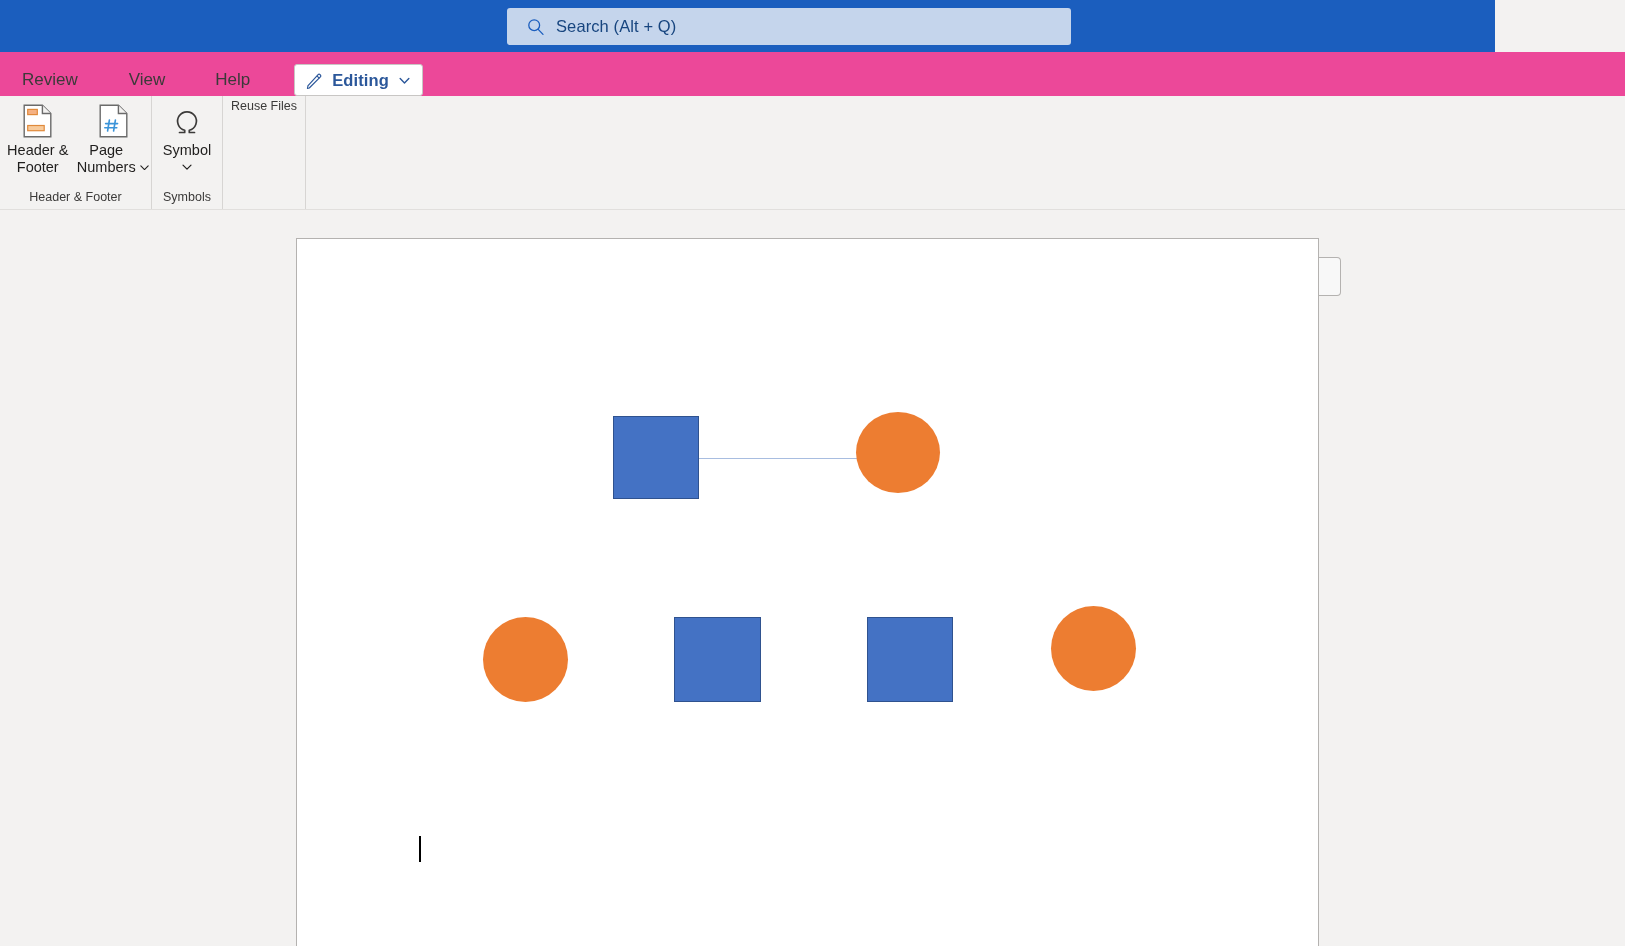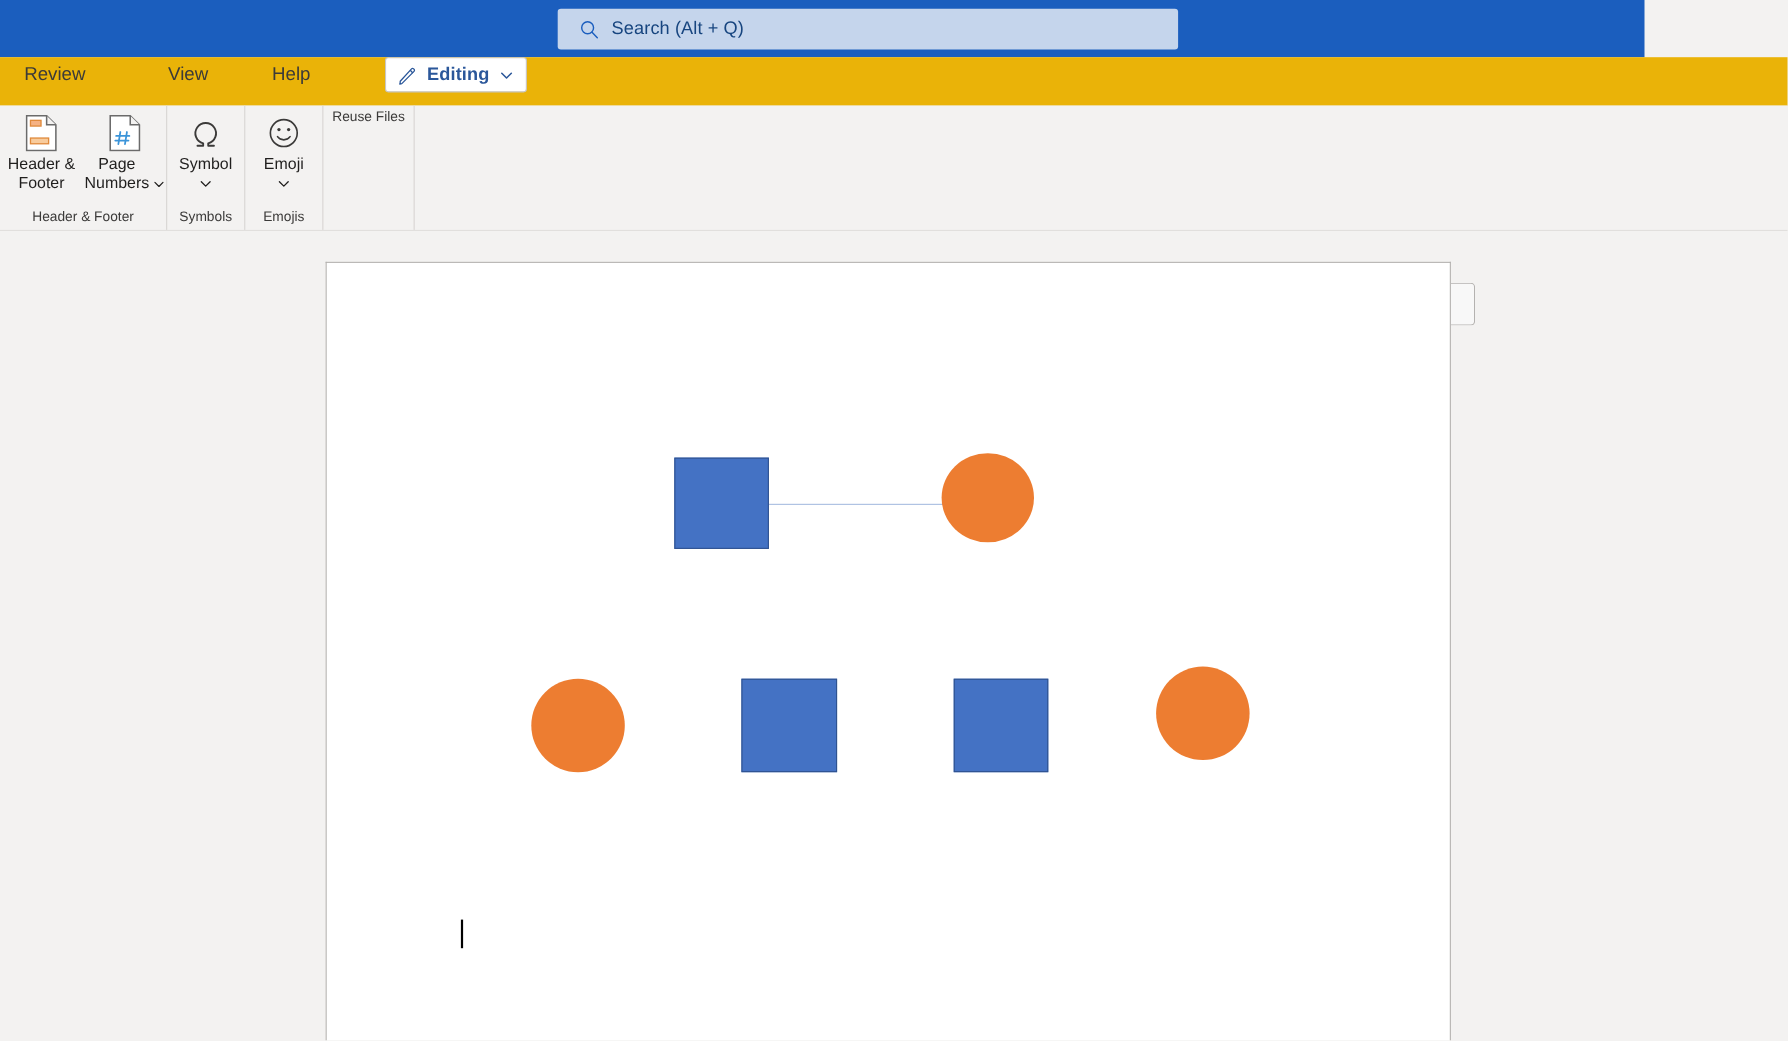--- a/index.html
+++ b/index.html
@@ -54,36 +54,35 @@
     color: #17457f;
     letter-spacing: 0.1px;
   }
 
   
   .ribbon-tabs {
     position: absolute;
     left: 0; top: 52px;
     width: 1625px;
     height: 44px;
-    background: #eab308;
-    display: flex;
-    align-items: flex-start;
-    gap: 24px;
+    background: #ec4899;
+    display: flex;
+    align-items: flex-end;
   }
   .ribbon-tab {
     font-size: 17px;
     color: #3b3a39;
     padding: 6px 0;
     margin: 0 0 0 0;
     cursor: pointer;
     white-space: nowrap;
   }
   .ribbon-tab.t-review { margin-left: 22px; }
   .ribbon-tab.t-view   { margin-left: 51px; }
-  .ribbon-tab.t-help   { margin-left: 34px; }
+  .ribbon-tab.t-help   { margin-left: 50px; }
 
   .editing-btn {
     margin-left: 44px;
     height: 32px;
     background: #ffffff;
     border: 1px solid #c8c6c4;
     border-radius: 3px;
     display: flex;
     align-items: center;
     padding: 0 11px 0 10px;
@@ -340,39 +339,20 @@
             </span>
             <span class="caption">Symbol</span>
             <svg class="chev-below" viewBox="0 0 12 12" fill="none">
               <path d="M2 4.2L6 8.2l4-4" stroke="currentColor" stroke-width="1.2" stroke-linecap="round" stroke-linejoin="round"></path>
             </svg>
           </div>
         </div>
         <div class="rgroup-label">Symbols</div>
       </div>
 
-      <div class="rgroup" style="width:71px;">
-        <div class="rgroup-items">
-          <div class="ritem" style="width:70px;">
-            <span class="glyph">
-              <svg width="32" height="32" viewBox="0 0 32 32" fill="none">
-                <circle cx="16" cy="16" r="12.2" stroke="#3b3a39" stroke-width="1.5" fill="none"></circle>
-                <circle cx="11.6" cy="12.8" r="1.5" fill="#3b3a39"></circle>
-                <circle cx="20.4" cy="12.8" r="1.5" fill="#3b3a39"></circle>
-                <path d="M10.3 19.2a7 7 0 0 0 11.4 0" stroke="#3b3a39" stroke-width="1.5" stroke-linecap="round" fill="none"></path>
-              </svg>
-            </span>
-            <span class="caption">Emoji</span>
-            <svg class="chev-below" viewBox="0 0 12 12" fill="none">
-              <path d="M2 4.2L6 8.2l4-4" stroke="currentColor" stroke-width="1.2" stroke-linecap="round" stroke-linejoin="round"></path>
-            </svg>
-          </div>
-        </div>
-        <div class="rgroup-label">Emojis</div>
-      </div>
 
       <div class="rgroup" style="width:83px;">
         <div class="rgroup-label">Reuse Files</div>
       </div>
 
     </div>
   </div>
 
   <div class="canvas">
 

